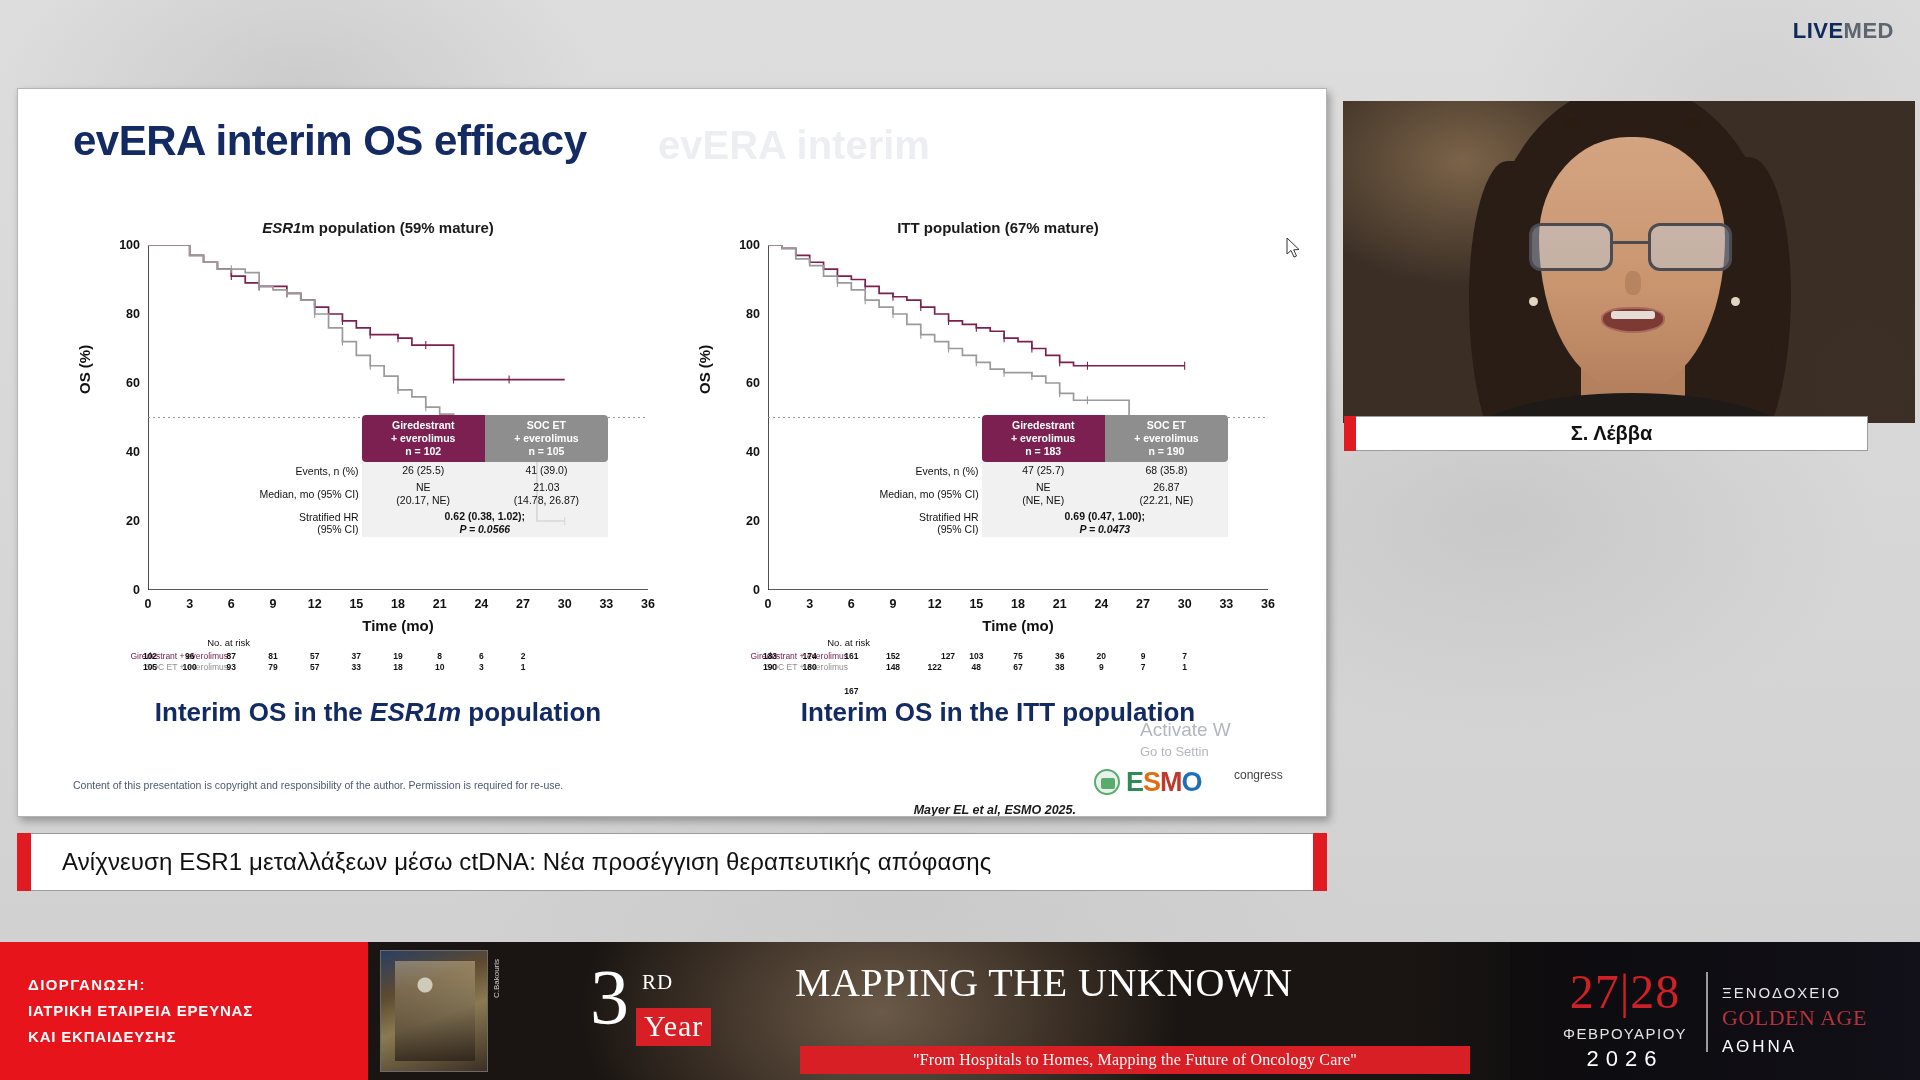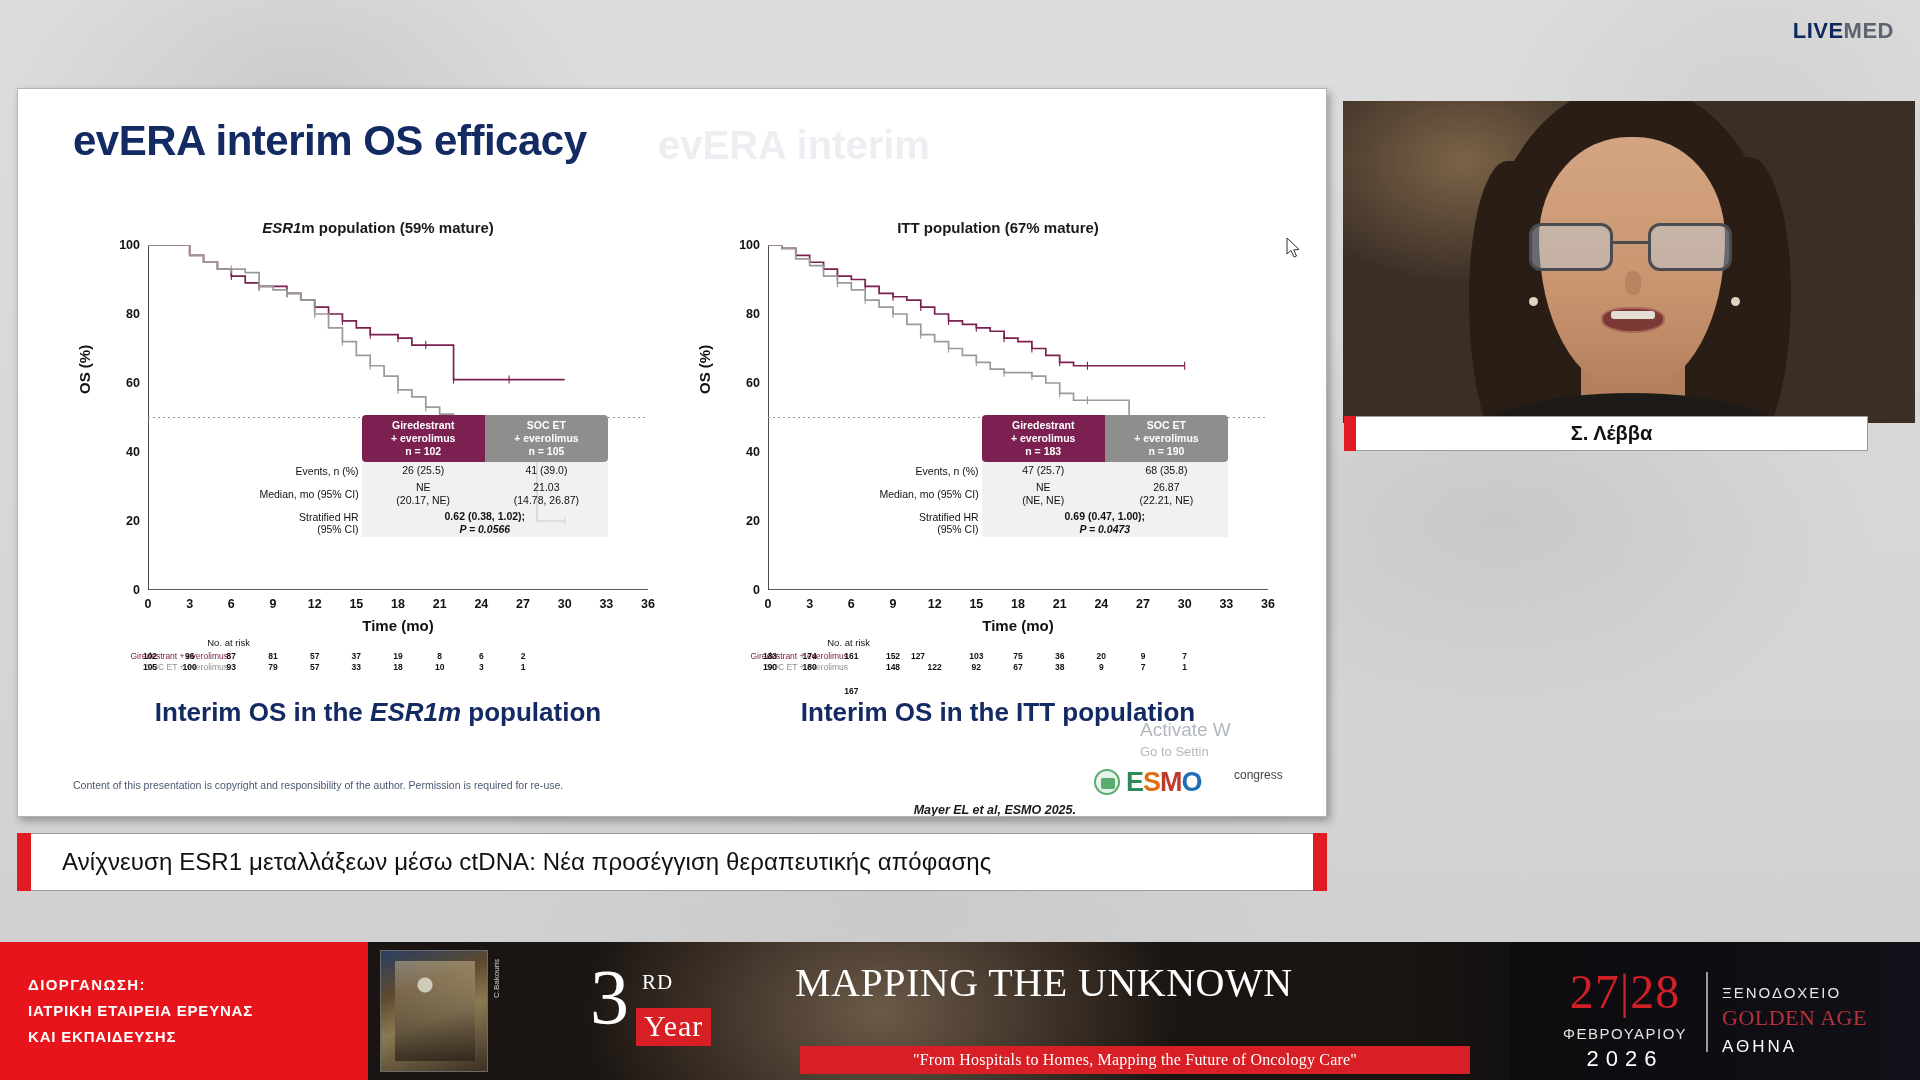--- a/index.html
+++ b/index.html
@@ -603,38 +603,38 @@
 
         <div class="risk">
           <div class="caption">No. at risk</div>
           <div class="risk-row" style="top:14px">
             <div class="name a">Giredestrant + everolimus</div>
             <div class="nums" id="r1a">
                 <span style="left: 2px; transform: translateX(-50%);">183</span>
                 <span style="left: 41.6667px;">174</span>
                 <span style="left: 83.3333px;">161</span>
                 <span style="left: 125px;">152</span>
-                <span style="left: 150px;">127</span>
+                <span style="left: 180px;">127</span>
                 <span style="left: 208.333px;">103</span>
                 <span style="left: 250px;">75</span>
                 <span style="left: 291.667px;">36</span>
                 <span style="left: 333.333px;">20</span>
                 <span style="left: 375px;">9</span>
                 <span style="left: 416.667px;">7</span>
               </div>
           </div>
           <div class="risk-row" style="top:25px">
             <div class="name b">SOC ET + everolimus</div>
             <div class="nums" id="r1b">
                 <span style="left: 2px; transform: translateX(-50%);">190</span>
                 <span style="left: 41.6667px;">180</span>
                 <span style="left: 83.3333px; margin-top: 24px;">167</span>
                 <span style="left: 125px;">148</span>
                 <span style="left: 166.667px;">122</span>
-                <span style="left: 208.333px;">92</span>
+                <span style="left: 208.333px;">48</span>
                 <span style="left: 250px;">67</span>
                 <span style="left: 291.667px;">38</span>
                 <span style="left: 333.333px;">9</span>
                 <span style="left: 375px;">7</span>
                 <span style="left: 416.667px;">1</span>
               </div>
           </div>
         </div>
       </div>
     </div>

